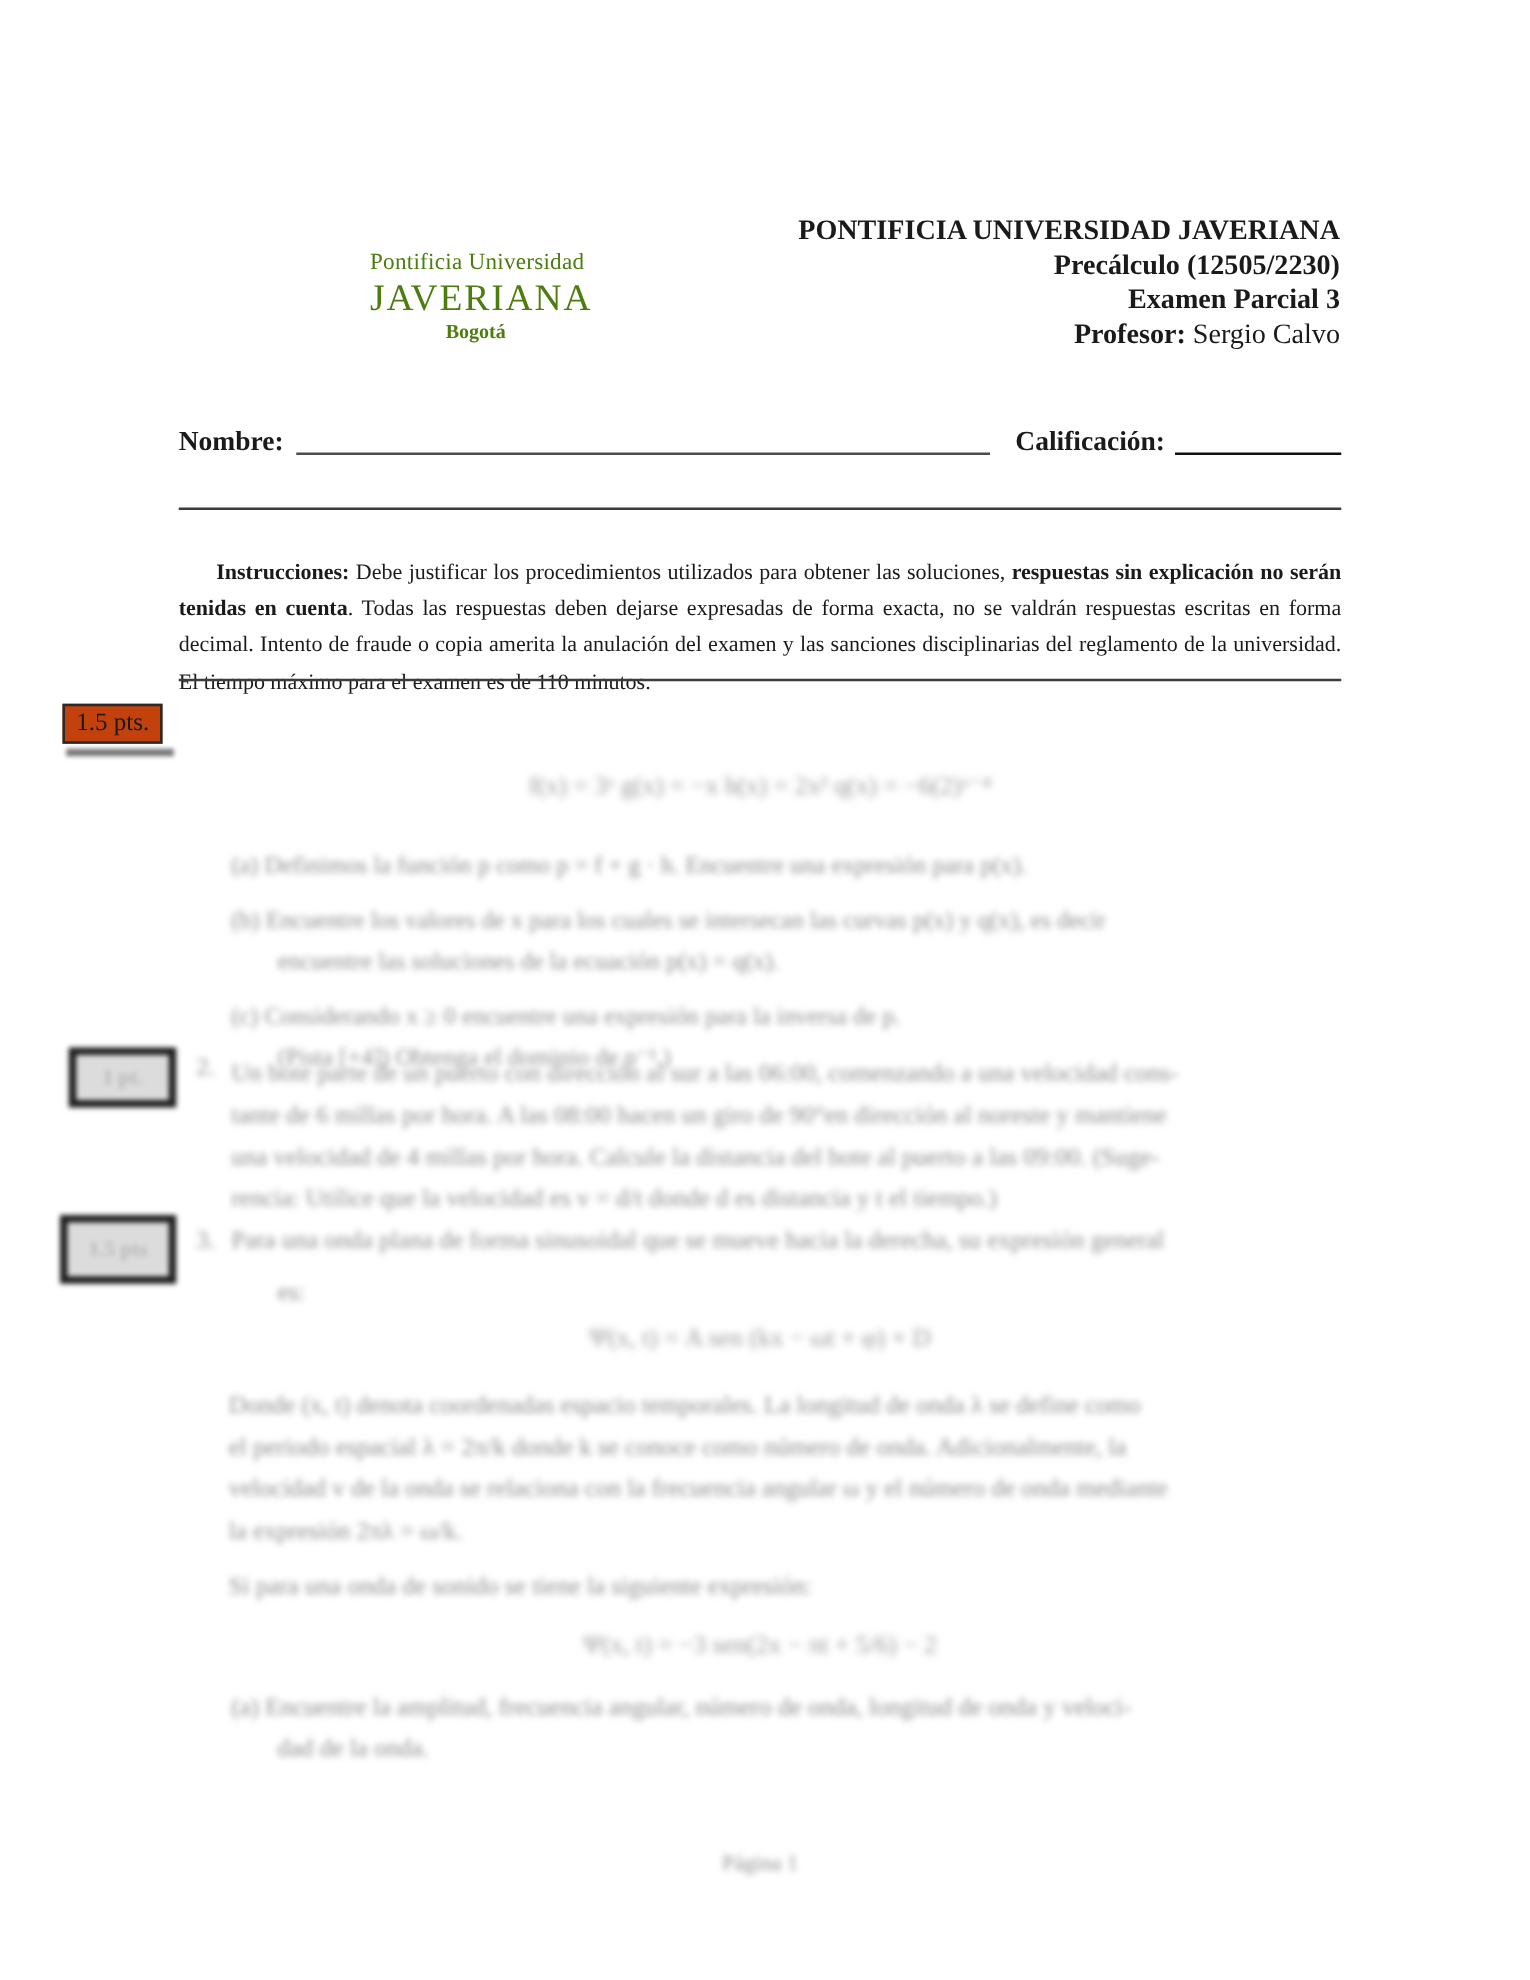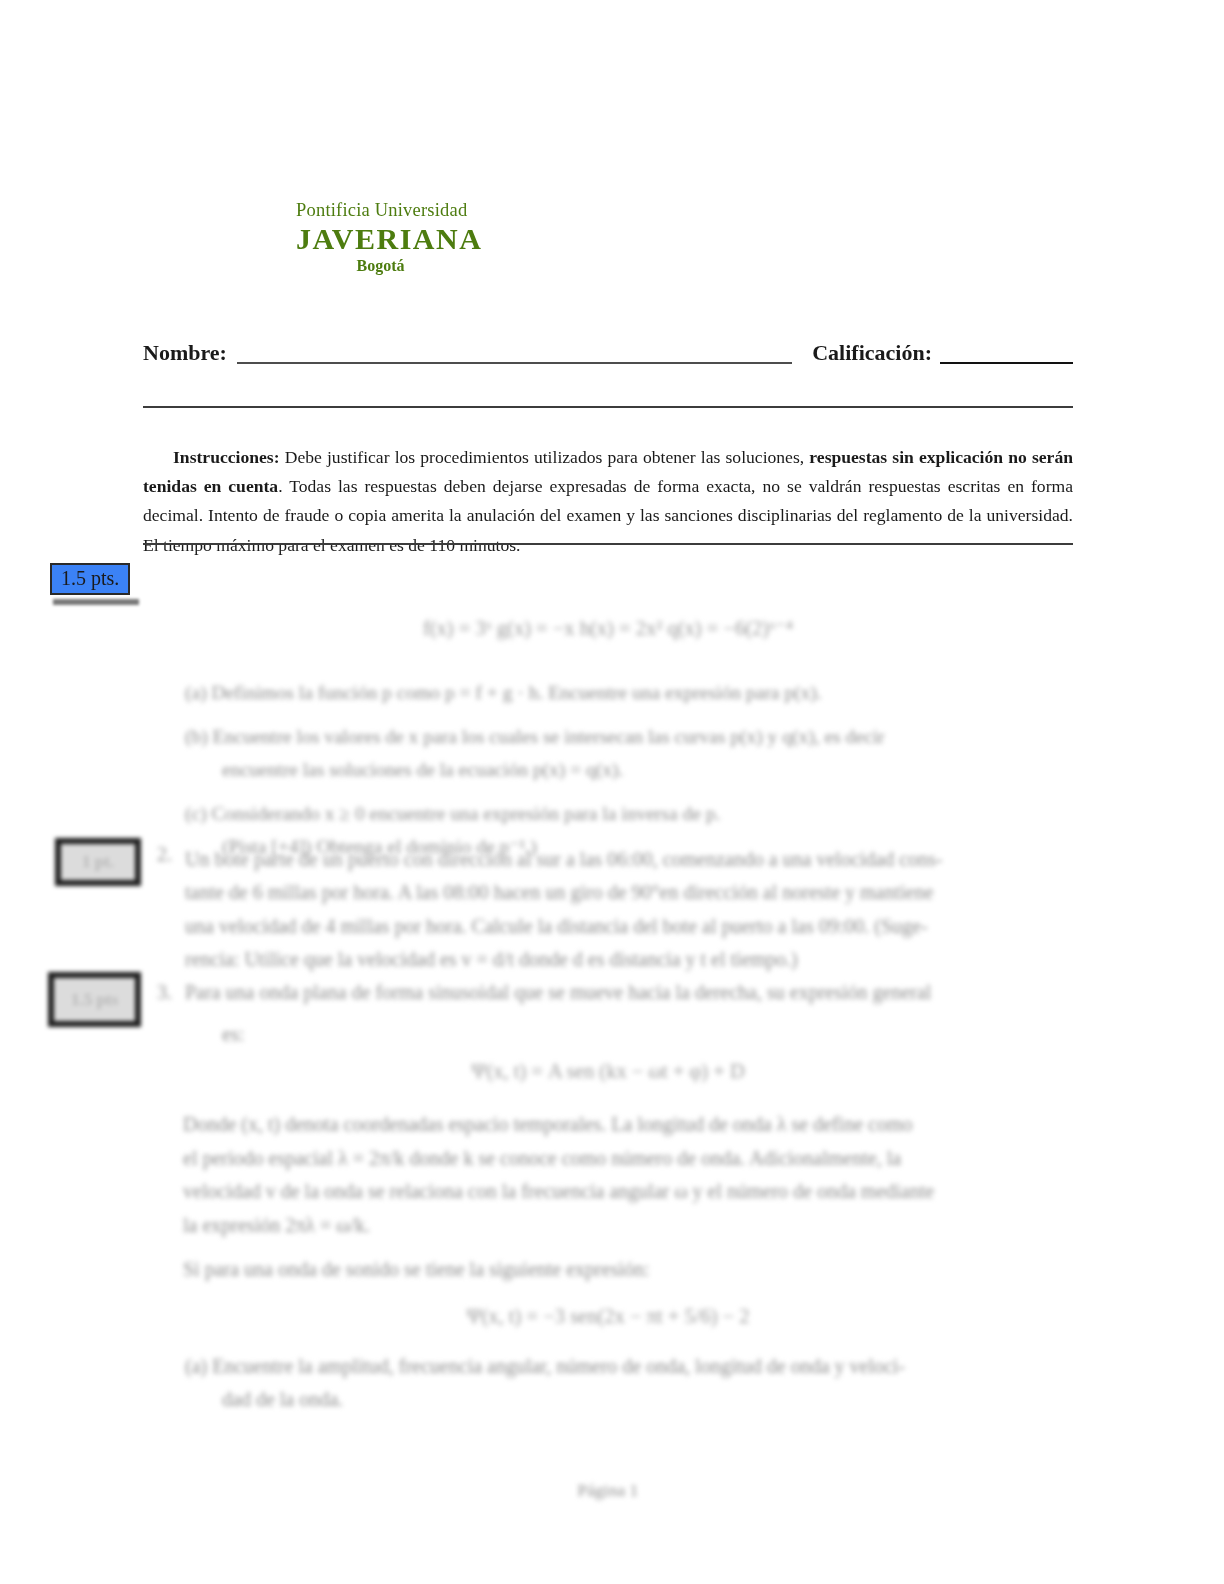--- a/index.html
+++ b/index.html
@@ -10,21 +10,21 @@
     background:#ffffff;
     font-family:"Liberation Serif","DejaVu Serif",serif;
     color:#1a1a1a;
     overflow:hidden;
   }
   
   .crest { position:absolute; left:172px; top:160px; width:114px; height:130px; }
   .crest svg { width:100%; height:100%; }
   .wordmark { position:absolute; left:296px; top:200px; width:175px; color:#4d7c0f; }
   .wm-line1 { font-size:18.5px; letter-spacing:.2px; }
-  .wm-line2 { font-size:30px; font-weight:bold; letter-spacing:1.5px; margin-top:1px; }
+  .wm-line2 { font-size:30px; font-weight:normal; letter-spacing:1.5px; margin-top:1px; }
   .wm-line3 { font-size:16px; font-weight:bold; text-align:center; margin-top:1px; padding-right:6px; }
   .header-block {
     position:absolute; left:620px; top:170px; width:452px;
     text-align:right; font-size:22.5px; font-weight:bold; line-height:27.5px;
   }
   .header-block .normal { font-weight:normal; }
   
   .name-row {
     position:absolute; left:143px; top:336px; width:930px;
     display:flex; align-items:flex-end; font-size:22px;
@@ -37,21 +37,21 @@
   .rule1 { top:406px; } .rule2 { top:543px; }
   .instructions {
     position:absolute; left:143px; top:416px; width:930px;
     font-size:17.6px; line-height:29.2px; text-align:justify; text-indent:30px;margin-top:27px;
   }
   .instructions b { font-weight:bold; }
   
   .pts-box {
     position:absolute; left:50px; top:563px;
     border:2px solid #2a2a2a; padding:2px 9px 3px 9px;
-    font-size:20px; background:#3b82f6;
+    font-size:20px; background:#c2410c;
   }
   .pts-shadow { position:absolute; left:53px; top:599px; width:86px; height:6px;
     background:#787878; filter:blur(1.5px); }
   .p1-head { position:absolute; left:155px; top:569px; font-size:21px; white-space:nowrap; }
   .p1-head .num { margin-right:16px; }
   
   .blur-text  { color:#8e8e8e; filter:blur(2.6px); }
   .blur-soft  { color:#9a9a9a; filter:blur(2.9px); }
   .formula-line { position:absolute; left:143px; width:930px; text-align:center;
     font-size:20.5px; white-space:nowrap; }
@@ -84,20 +84,26 @@
 <body>
 
 <div class="page">
 
   <div class="wordmark">
     <div class="wm-line1">Pontificia Universidad</div>
     <div class="wm-line2">JAVERIANA</div>
     <div class="wm-line3">Bogotá</div>
   </div>
 
+  <div class="header-block">
+    <div>PONTIFICIA UNIVERSIDAD JAVERIANA</div>
+    <div>Precálculo (12505/2230)</div>
+    <div>Examen Parcial 3</div>
+    <div><span>Profesor:</span><span class="normal"> Sergio Calvo</span></div>
+  </div>
 
   <div class="name-row">
     <span class="lbl">Nombre:</span>
     <span class="fill-line"></span>
     <span class="lbl">Calificación:</span>
     <span class="grade-line"></span>
   </div>
 
   <div class="hrule rule1"></div>
 

